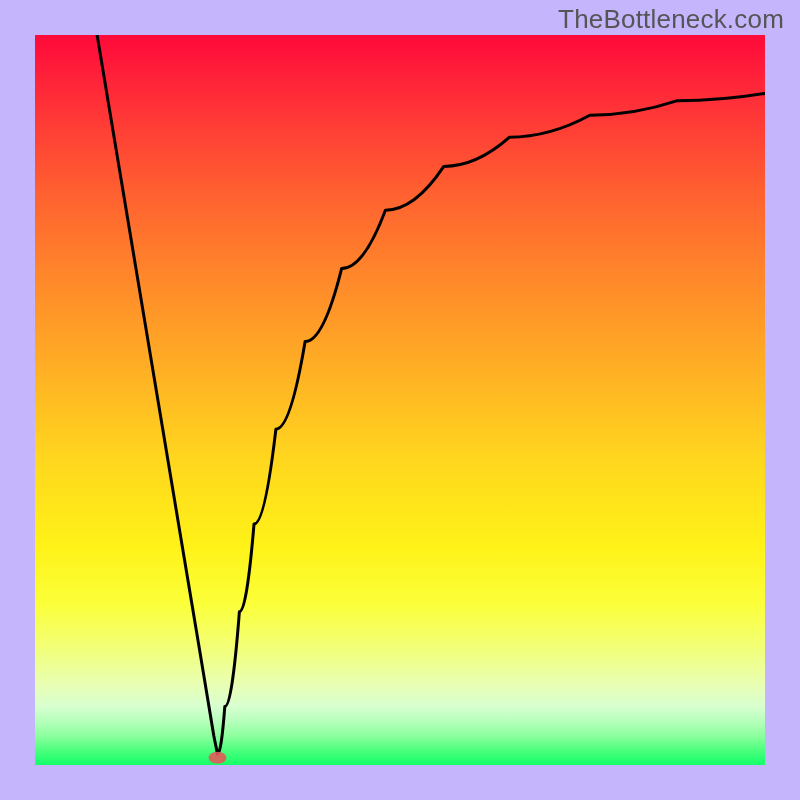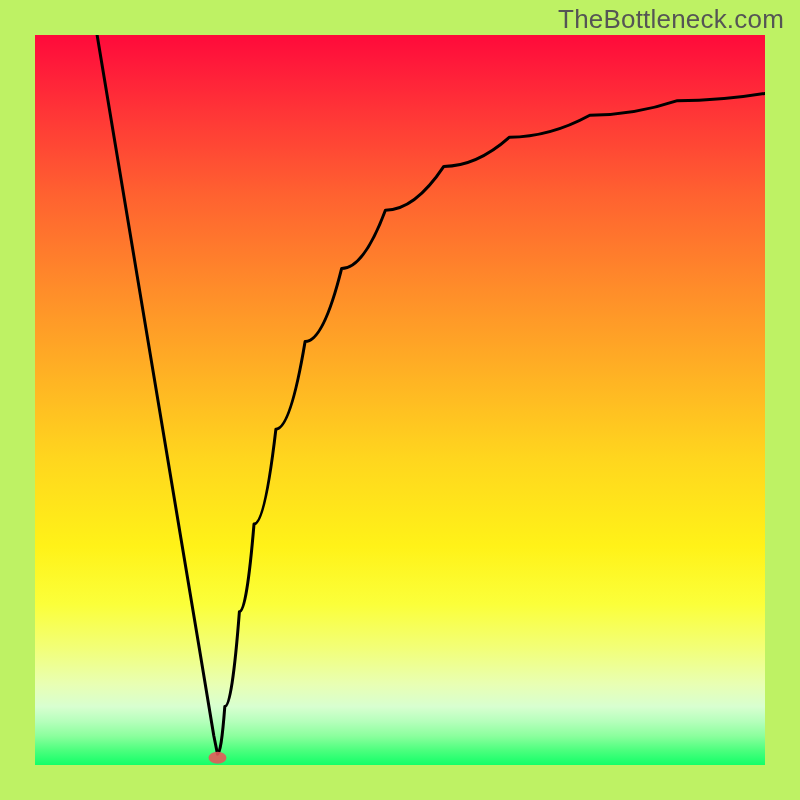--- a/index.html
+++ b/index.html
@@ -7,21 +7,21 @@
     padding: 0;
     width: 800px;
     height: 800px;
     background: #000;
     font-family: Arial, Helvetica, sans-serif;
   }
   .frame {
     position: relative;
     width: 800px;
     height: 800px;
-    background: #bef264;
+    background: #c4b5fd;
   }
   .watermark {
     position: absolute;
     top: 4px;
     right: 16px;
     color: #555;
     font-size: 26px;
     font-weight: 500;
     letter-spacing: 0.2px;
     z-index: 5;

